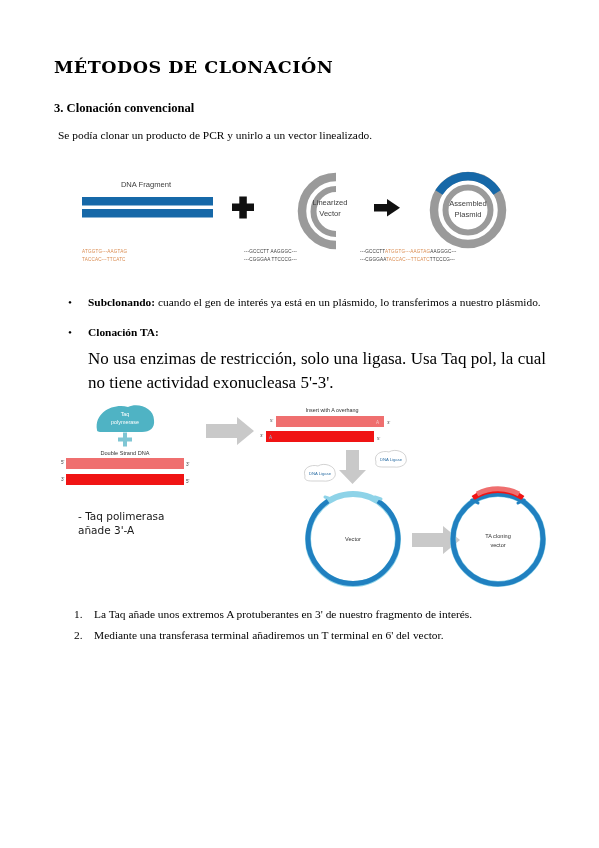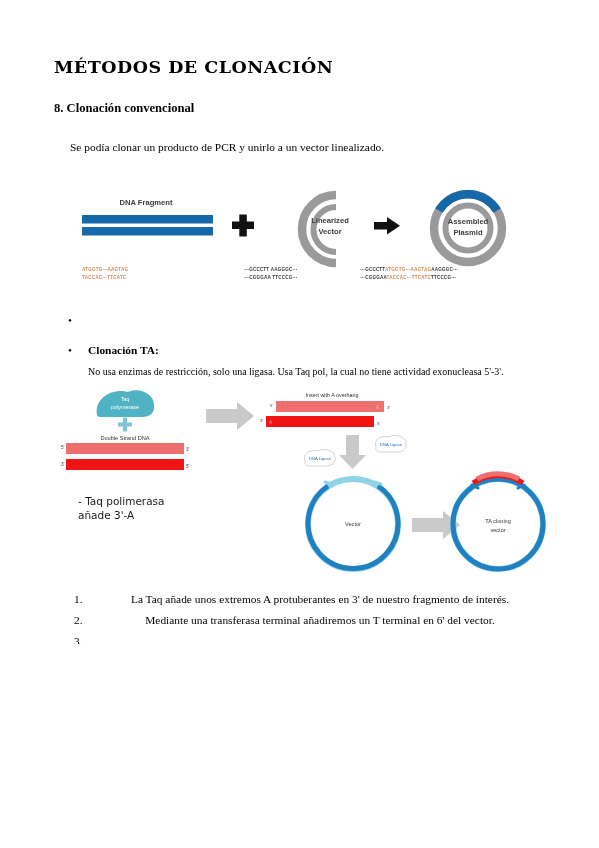--- a/index.html
+++ b/index.html
@@ -41,21 +41,21 @@
     font-family: "Liberation Serif", serif;
     font-size: 12.6px;
     font-weight: bold;
     margin: 0;
     padding-top: 24px;
     line-height: 1.2;
   }
   .body-line {
     font-size: 11.4px;
     line-height: 1.32;
-    margin: 16px;
+    margin: 4px;
     padding-top: 8px;
     text-align: justify;
   }
 
   
   .bullet-block {
     display: flex;
     align-items: flex-start;
     padding-top: 14px;
   }
@@ -69,21 +69,21 @@
     box-sizing: border-box;
   }
   .bullet-body {
     flex: 1 1 auto;
     font-size: 11.4px;
     line-height: 1.38;
     text-align: justify;
   }
   .bullet-body b { font-weight: bold; }
   .sub-para {
-    font-size: 10px;
+    font-size: 17px;
     line-height: 1.4;
     text-align: justify;
     padding-top: 6px;
     padding-left: 34px;
   }
 
   
   .num-list { padding-top: 10px; }
   .num-row {
     display: flex;
@@ -95,29 +95,28 @@
     flex: 0 0 40px;
     font-size: 11.4px;
     line-height: 1.4;
     padding-left: 20px;
     box-sizing: border-box;
   }
   .num-body {
     flex: 1 1 auto;
     font-size: 11.4px;
     line-height: 1.4;
-    text-align: center;
   }
 
   
   .figure {
     position: relative;
     width: 100%;
   }
-  .fig1 { height: 128px; margin-top: 10px; font-weight: bold; }
+  .fig1 { height: 128px; margin-top: 10px; }
   .fig2 { height: 190px; margin-top: 8px; }
 
   .fig-svg { display: block; }
 
   .seq {
     position: absolute;
     font-family: "Liberation Sans", sans-serif;
     font-size: 4.6px;
     letter-spacing: 0.18px;
     line-height: 1.55;
@@ -128,21 +127,21 @@
   .seq .o { color: #d98a4e; }
 </style>
 </head>
 <body>
 
 <div class="page">
   <div class="content">
 
     <h1 class="doc-title">MÉTODOS DE CLONACIÓN</h1>
 
-    <h2 class="section-heading">8. Clonación convencional</h2>
+    <h2 class="section-heading">3. Clonación convencional</h2>
 
     <p class="body-line">Se podía clonar un producto de PCR y unirlo a un vector linealizado.</p>
 
     <div class="figure fig1">
       <svg class="fig-svg" width="492" height="128" viewBox="0 0 492 128" xmlns="http://www.w3.org/2000/svg">
 
         <text x="92" y="34" text-anchor="middle" font-family="Liberation Sans, sans-serif" font-size="7.6" fill="#3d3d3d">DNA Fragment</text>
 
         <g>
           <rect x="28" y="44" width="131" height="8.5" fill="#1668a8"></rect>
@@ -186,20 +185,23 @@
       </div>
 
       <div class="seq" style="left:306px; top:95px;">
         <span>---GCCCTT</span><span class="o">ATGGTG---AAGTAG</span><span>AAGGGC---</span><br>
         <span>---CGGGAA</span><span class="o">TACCAC---TTCATC</span><span>TTCCCG---</span>
       </div>
     </div>
 
     <div class="bullet-block">
       <div class="bullet-mark">•</div>
+      <div class="bullet-body">
+        <b>Subclonando:</b><span> cuando el gen de interés ya está en un plásmido, lo transferimos a nuestro plásmido.</span>
+      </div>
     </div>
 
     <div class="bullet-block">
       <div class="bullet-mark">•</div>
       <div class="bullet-body">
         <b>Clonación TA:</b>
       </div>
     </div>
     <div class="sub-para">No usa enzimas de restricción, solo una ligasa. Usa Taq pol, la cual no tiene actividad exonucleasa 5'-3'.</div>
 

